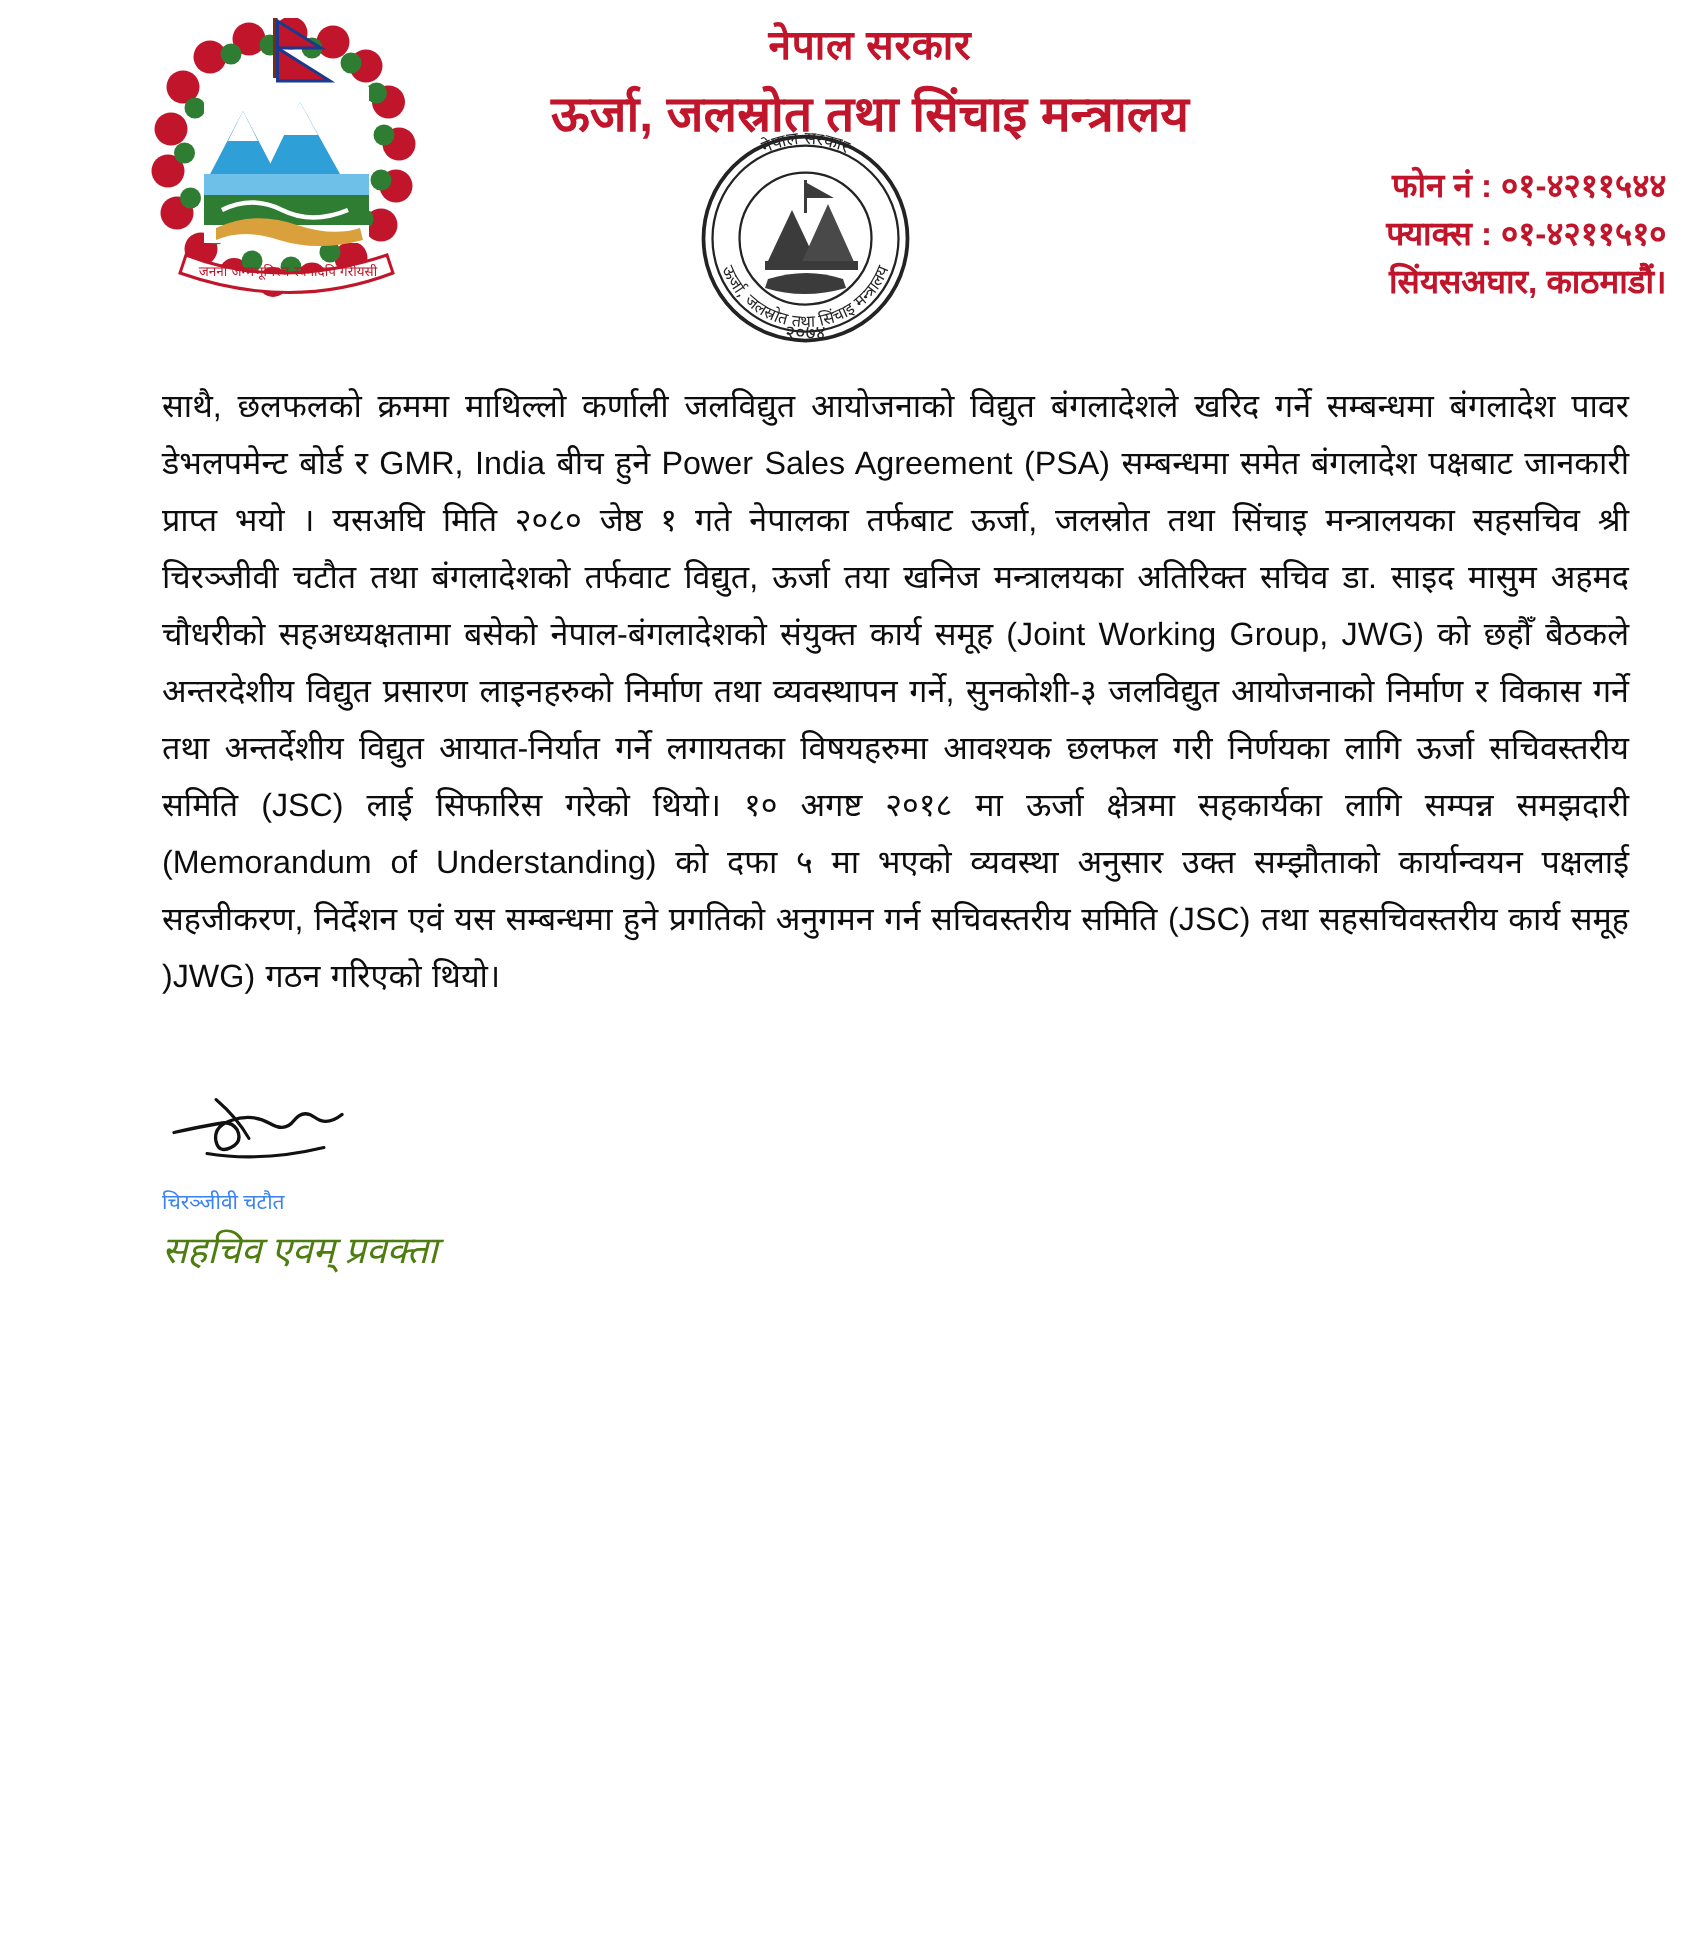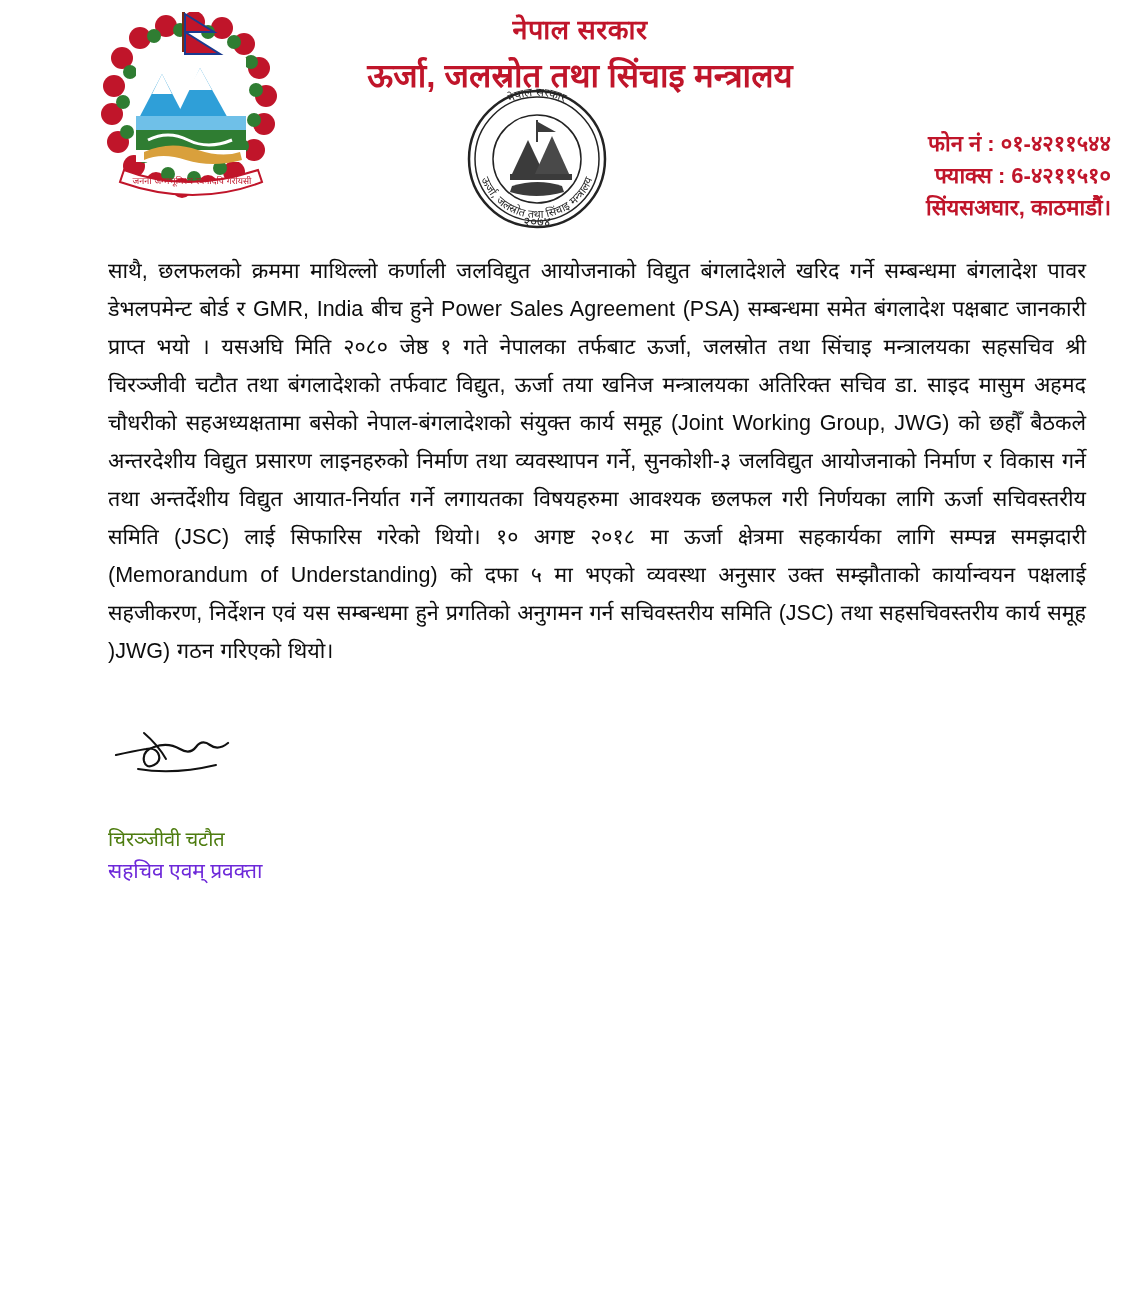--- a/index.html
+++ b/index.html
@@ -81,21 +81,20 @@
   .contact {
     position: absolute;
     right: 22px;
     top: 108px;
     text-align: right;
     color: #c0152a;
     font-family: "Liberation Sans", sans-serif;
     font-weight: bold;
     font-size: 22px;
     line-height: 1.45;
-    margin-top: 20px;
   }
   .contact div { white-space: nowrap; }
 
   
   .body-text {
     position: absolute;
     left: 108px;
     top: 252px;
     width: 978px;
     text-align: justify;
@@ -116,31 +115,31 @@
   }
 
   .sign-mark {
     height: 62px;
     width: 230px;
     position: relative;
   }
 
   .sign-name {
     font-family: "Liberation Serif", serif;
-    font-size: 20px;
+    font-size: 14px;
+    line-height: 32px;
+    color: #3b82f6;
+  }
+
+  .sign-title {
+    font-family: "Liberation Serif", serif;
+    font-size: 25px;
     line-height: 32px;
     color: #4d7c0f;
-    margin-top: 36px;
-  }
-
-  .sign-title {
-    font-family: "Liberation Serif", serif;
-    font-size: 21px;
-    line-height: 32px;
-    color: #6d28d9;
+    font-style: italic;
   }
 </style>
 </head>
 <body>
 
 <div class="page">
 
   <div class="header">
 
     <div class="emblem">
@@ -236,21 +235,21 @@
         </text>
         <text font-size="11" font-family="DejaVu Sans, sans-serif" fill="#111">
           <textPath href="#ringBot" startOffset="50%" text-anchor="middle">ऊर्जा, जलस्रोत तथा सिंचाइ मन्त्रालय</textPath>
         </text>
         <text x="85" y="152" font-size="13" text-anchor="middle" fill="#111" font-family="DejaVu Sans, sans-serif">२०७४</text>
       </svg>
     </div>
 
     <div class="contact">
       <div>फोन नं : ०१-४२११५४४</div>
-      <div>फ्याक्स : 6-४२११५१०</div>
+      <div>फ्याक्स : ०१-४२११५१०</div>
       <div>सिंयसअघार, काठमाडौैं।</div>
     </div>
   </div>
 
   <div class="body-text">साथै, छलफलको क्रममा माथिल्लो कर्णाली जलविद्युत आयोजनाको विद्युत बंगलादेशले खरिद गर्ने सम्बन्धमा बंगलादेश पावर डेभलपमेन्ट बोर्ड र GMR, India बीच हुने Power Sales Agreement (PSA)  सम्बन्धमा समेत बंगलादेश पक्षबाट जानकारी प्राप्त भयो । यसअघि मिति २०८० जेष्ठ १ गते नेपालका तर्फबाट ऊर्जा, जलस्रोत तथा सिंचाइ मन्त्रालयका सहसचिव श्री चिरञ्जीवी चटौत तथा बंगलादेशको तर्फवाट विद्युत, ऊर्जा तया खनिज मन्त्रालयका अतिरिक्त सचिव डा. साइद मासुम अहमद चौधरीको सहअध्यक्षतामा बसेको नेपाल-बंगलादेशको संयुक्त कार्य समूह (Joint Working Group, JWG) को छहौँ बैठकले अन्तरदेशीय विद्युत प्रसारण लाइनहरुको निर्माण तथा व्यवस्थापन गर्ने, सुनकोशी-३ जलविद्युत आयोजनाको निर्माण र विकास गर्ने तथा अन्तर्देशीय विद्युत आयात-निर्यात गर्ने लगायतका विषयहरुमा आवश्यक छलफल गरी निर्णयका लागि ऊर्जा सचिवस्तरीय समिति (JSC) लाई सिफारिस गरेको थियो। १० अगष्ट २०१८ मा ऊर्जा क्षेत्रमा सहकार्यका लागि सम्पन्न समझदारी (Memorandum of Understanding) को दफा ५ मा भएको व्यवस्था अनुसार उक्त सम्झौताको कार्यान्वयन पक्षलाई सहजीकरण, निर्देशन एवं यस सम्बन्धमा हुने प्रगतिको अनुगमन गर्न सचिवस्तरीय समिति (JSC) तथा सहसचिवस्तरीय कार्य समूह )JWG) गठन गरिएको थियो।</div>
 
   <div class="signature">
     <div class="sign-mark">
       <svg width="230" height="62" viewBox="0 0 230 62" xmlns="http://www.w3.org/2000/svg">
         <path d="M8 30 q18 -4 30 -6 q8 -2 12 4 q4 8 -4 12 q-8 4 -10 -4 q-2 -10 10 -14 q14 -5 26 2 q10 6 16 -2 q6 -8 14 -2 q8 6 18 -2" fill="none" stroke="#111" stroke-width="2.2" stroke-linecap="round"></path>

